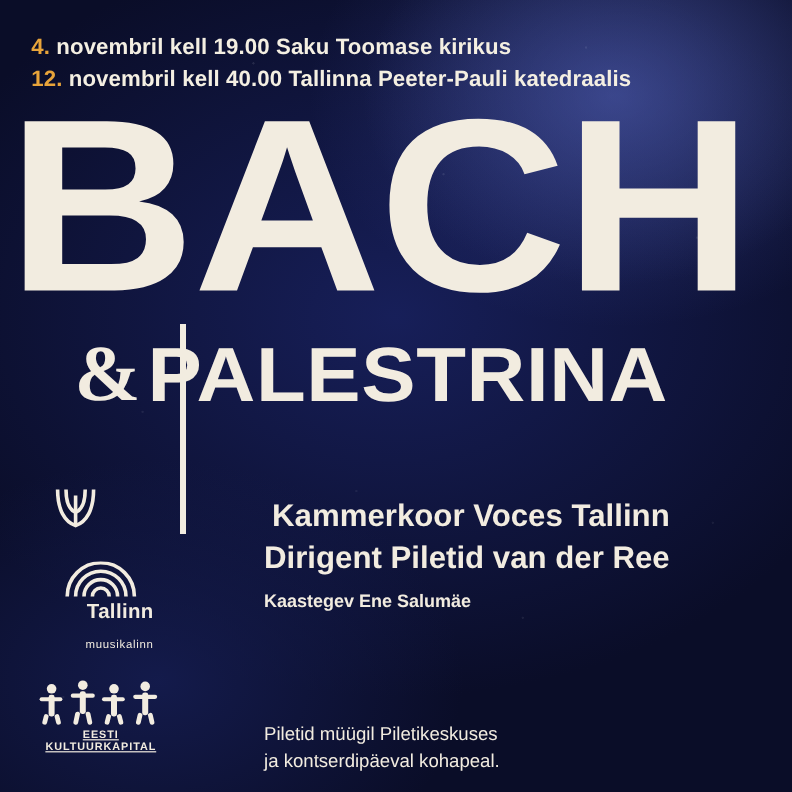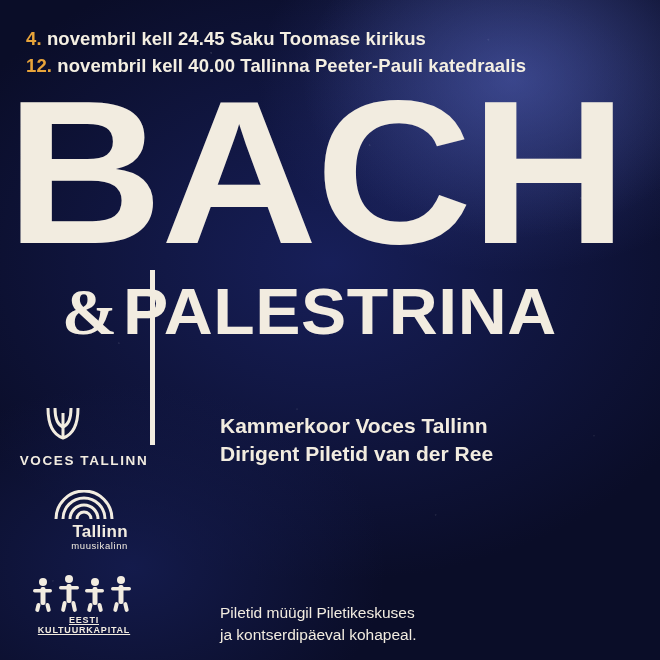--- a/index.html
+++ b/index.html
@@ -115,24 +115,25 @@
   }
 
   
   .credits {
     position: absolute;
     left: 220px;
     top: 412px;
     color: #f2ece0;
   }
   .credit-main {
-    font-size: 21px;
+    font-size: 26px;
     font-weight: bold;
     line-height: 1.35;
     white-space: nowrap;
+    text-align: right;
   }
   .credit-sub {
     margin-top: 10px;
     font-size: 15px;
     font-weight: bold;
     line-height: 1.3;
   }
   .tickets {
     position: absolute;
     left: 220px;
@@ -179,21 +180,21 @@
   }
   .tallinn-name {
     font-size: 17px;
     font-weight: bold;
     letter-spacing: 0.3px;
     line-height: 1;
   }
   .tallinn-sub {
     font-size: 9.5px;
     letter-spacing: 0.6px;
-    margin-top: 0;
+    margin-top: 14px;
   }
 
   .kulka {
     width: 120px;
     margin-left: 10px;
     text-align: center;
   }
   .kulka-figures {
     width: 110px;
     height: 40px;
@@ -211,55 +212,55 @@
 </head>
 <body>
 
 <div class="poster">
   <div class="stars"></div>
   <div class="glow-top-right"></div>
 
   <div class="dates">
     <div class="date-line">
       <span class="date-num">4.</span>
-      <span class="date-rest">novembril kell 24.45 Saku Toomase kirikus</span>
+      <span class="date-rest">novembril kell 19.00 Saku Toomase kirikus</span>
     </div>
     <div class="date-line">
       <span class="date-num">12.</span>
       <span class="date-rest">novembril kell 40.00 Tallinna Peeter-Pauli katedraalis</span>
     </div>
   </div>
 
   <div class="title-bach">BACH</div>
   <div class="vrule"></div>
   <div class="row-amp">
     <div class="amp">&amp;</div>
     <div class="title-pal">PALESTRINA</div>
   </div>
 
   <div class="credits">
     <div class="credit-main">Kammerkoor Voces Tallinn</div>
     <div class="credit-main">Dirigent Piletid van der Ree</div>
+    <div class="credit-sub">Kaastegev Ene Salumäe</div>
   </div>
 
   <div class="tickets">
     <div>Piletid müügil Piletikeskuses</div>
     <div>ja kontserdipäeval kohapeal.</div>
   </div>
 
   <div class="logos">
 
     <div class="logo-block">
       <svg class="voces-mark" viewBox="0 0 46 36">
         <path d="M8 3 C8 20, 14 30, 23 33 C32 30, 38 20, 38 3" fill="none" stroke="#f2ece0" stroke-width="3"></path>
         <path d="M23 8 L23 33" fill="none" stroke="#f2ece0" stroke-width="3"></path>
         <path d="M15 3 C15 14, 18 20, 23 22" fill="none" stroke="#f2ece0" stroke-width="3"></path>
         <path d="M31 3 C31 14, 28 20, 23 22" fill="none" stroke="#f2ece0" stroke-width="3"></path>
       </svg>
-      <div class="voces-text">VOCES TALLINN</div>
     </div>
 
     <div class="logo-block tallinn-badge">
       <svg class="tallinn-arc" viewBox="0 0 64 30">
         <path d="M4 29 A28 28 0 0 1 60 29" fill="none" stroke="#f2ece0" stroke-width="3"></path>
         <path d="M11 29 A21 21 0 0 1 53 29" fill="none" stroke="#f2ece0" stroke-width="3"></path>
         <path d="M18 29 A14 14 0 0 1 46 29" fill="none" stroke="#f2ece0" stroke-width="3"></path>
         <path d="M25 29 A7 7 0 0 1 39 29" fill="none" stroke="#f2ece0" stroke-width="3"></path>
       </svg>
       <div class="tallinn-name">Tallinn</div>

